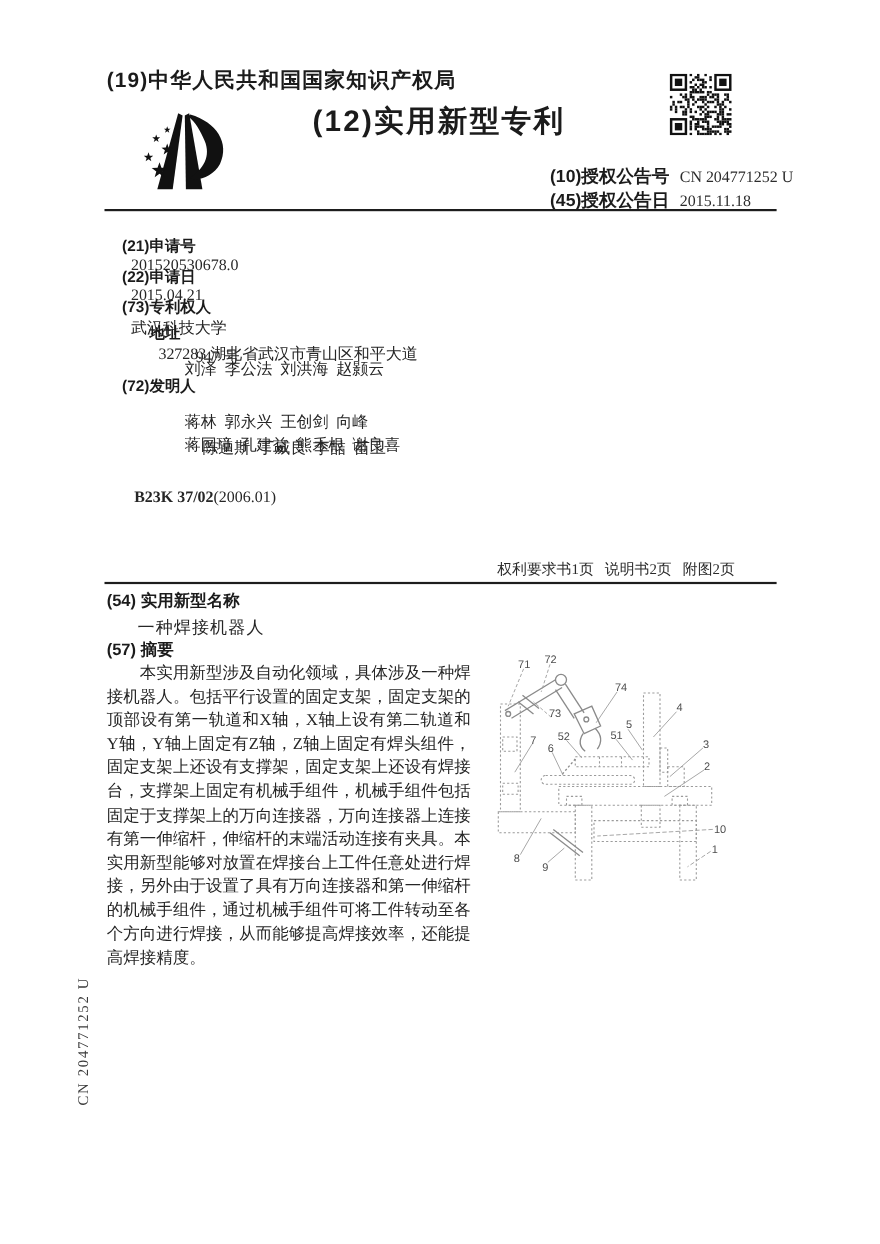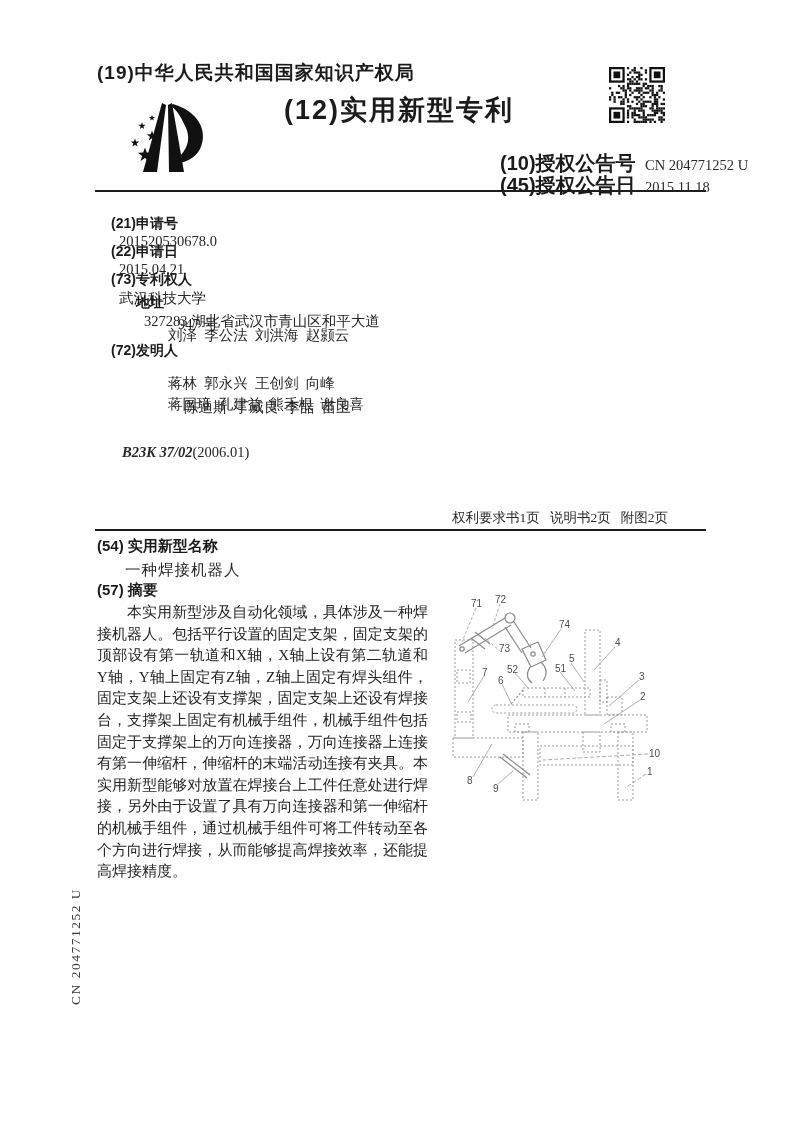--- a/index.html
+++ b/index.html
@@ -6,31 +6,31 @@
   #page{
     position:relative;width:800px;height:1131px;background:#ffffff;
     font-family:"Liberation Serif","DejaVu Serif",serif;color:#222;overflow:hidden;
   }
   .abs{position:absolute;}
   .heiti{font-family:"Liberation Sans","DejaVu Sans",sans-serif;font-weight:bold;color:#1b1b1b;}
   .songti{font-family:"Liberation Serif","DejaVu Serif",serif;color:#262626;}
   .office-title{left:97px;top:60px;font-size:19px;letter-spacing:1px;}
   .doc-type{left:284px;top:92px;font-size:27px;letter-spacing:2px;}
   .pub-line{left:500px;font-size:14px;white-space:nowrap;}
-  .pub-line .lbl{font-size:20px;}
+  .pub-line .lbl{font-size:16px;}
   .pub-line .val{font-size:14.5px;margin-left:6px;color:#2c2c2c;}
   .rule{left:95px;width:611px;height:2px;background:#1d1d1d;}
   .bib-row{left:97px;font-size:14px;white-space:pre;}
   .bib-row .lbl{font-size:14px;}
   .bib-row .val{font-size:14.5px;margin-left:8px;}
   .indent1{left:122px;}
   .indent2{left:160px;}
   .names{left:168px;font-size:14.5px;white-space:pre;}
   .intcl{left:122px;font-size:14.5px;}
-  .intcl .cls{font-weight:bold;font-style:italic;}
+  .intcl .cls{font-weight:bold;}
   .pages-info{left:452px;top:509px;font-size:13.5px;white-space:pre;color:#2a2a2a;}
   .sec-label{left:97px;font-size:15px;white-space:pre;}
   .invention-title{left:125px;top:560px;font-size:15.5px;letter-spacing:1px;}
   .abstract{
     left:97px;top:602px;width:331px;font-size:15px;line-height:21.6px;
     text-align:justify;text-indent:2em;color:#252525;
   }
   .side-code{
     left:68px;top:1005px;transform-origin:0 0;transform:rotate(-90deg);
     font-size:13.5px;letter-spacing:1.5px;color:#3a3a3a;white-space:nowrap;

